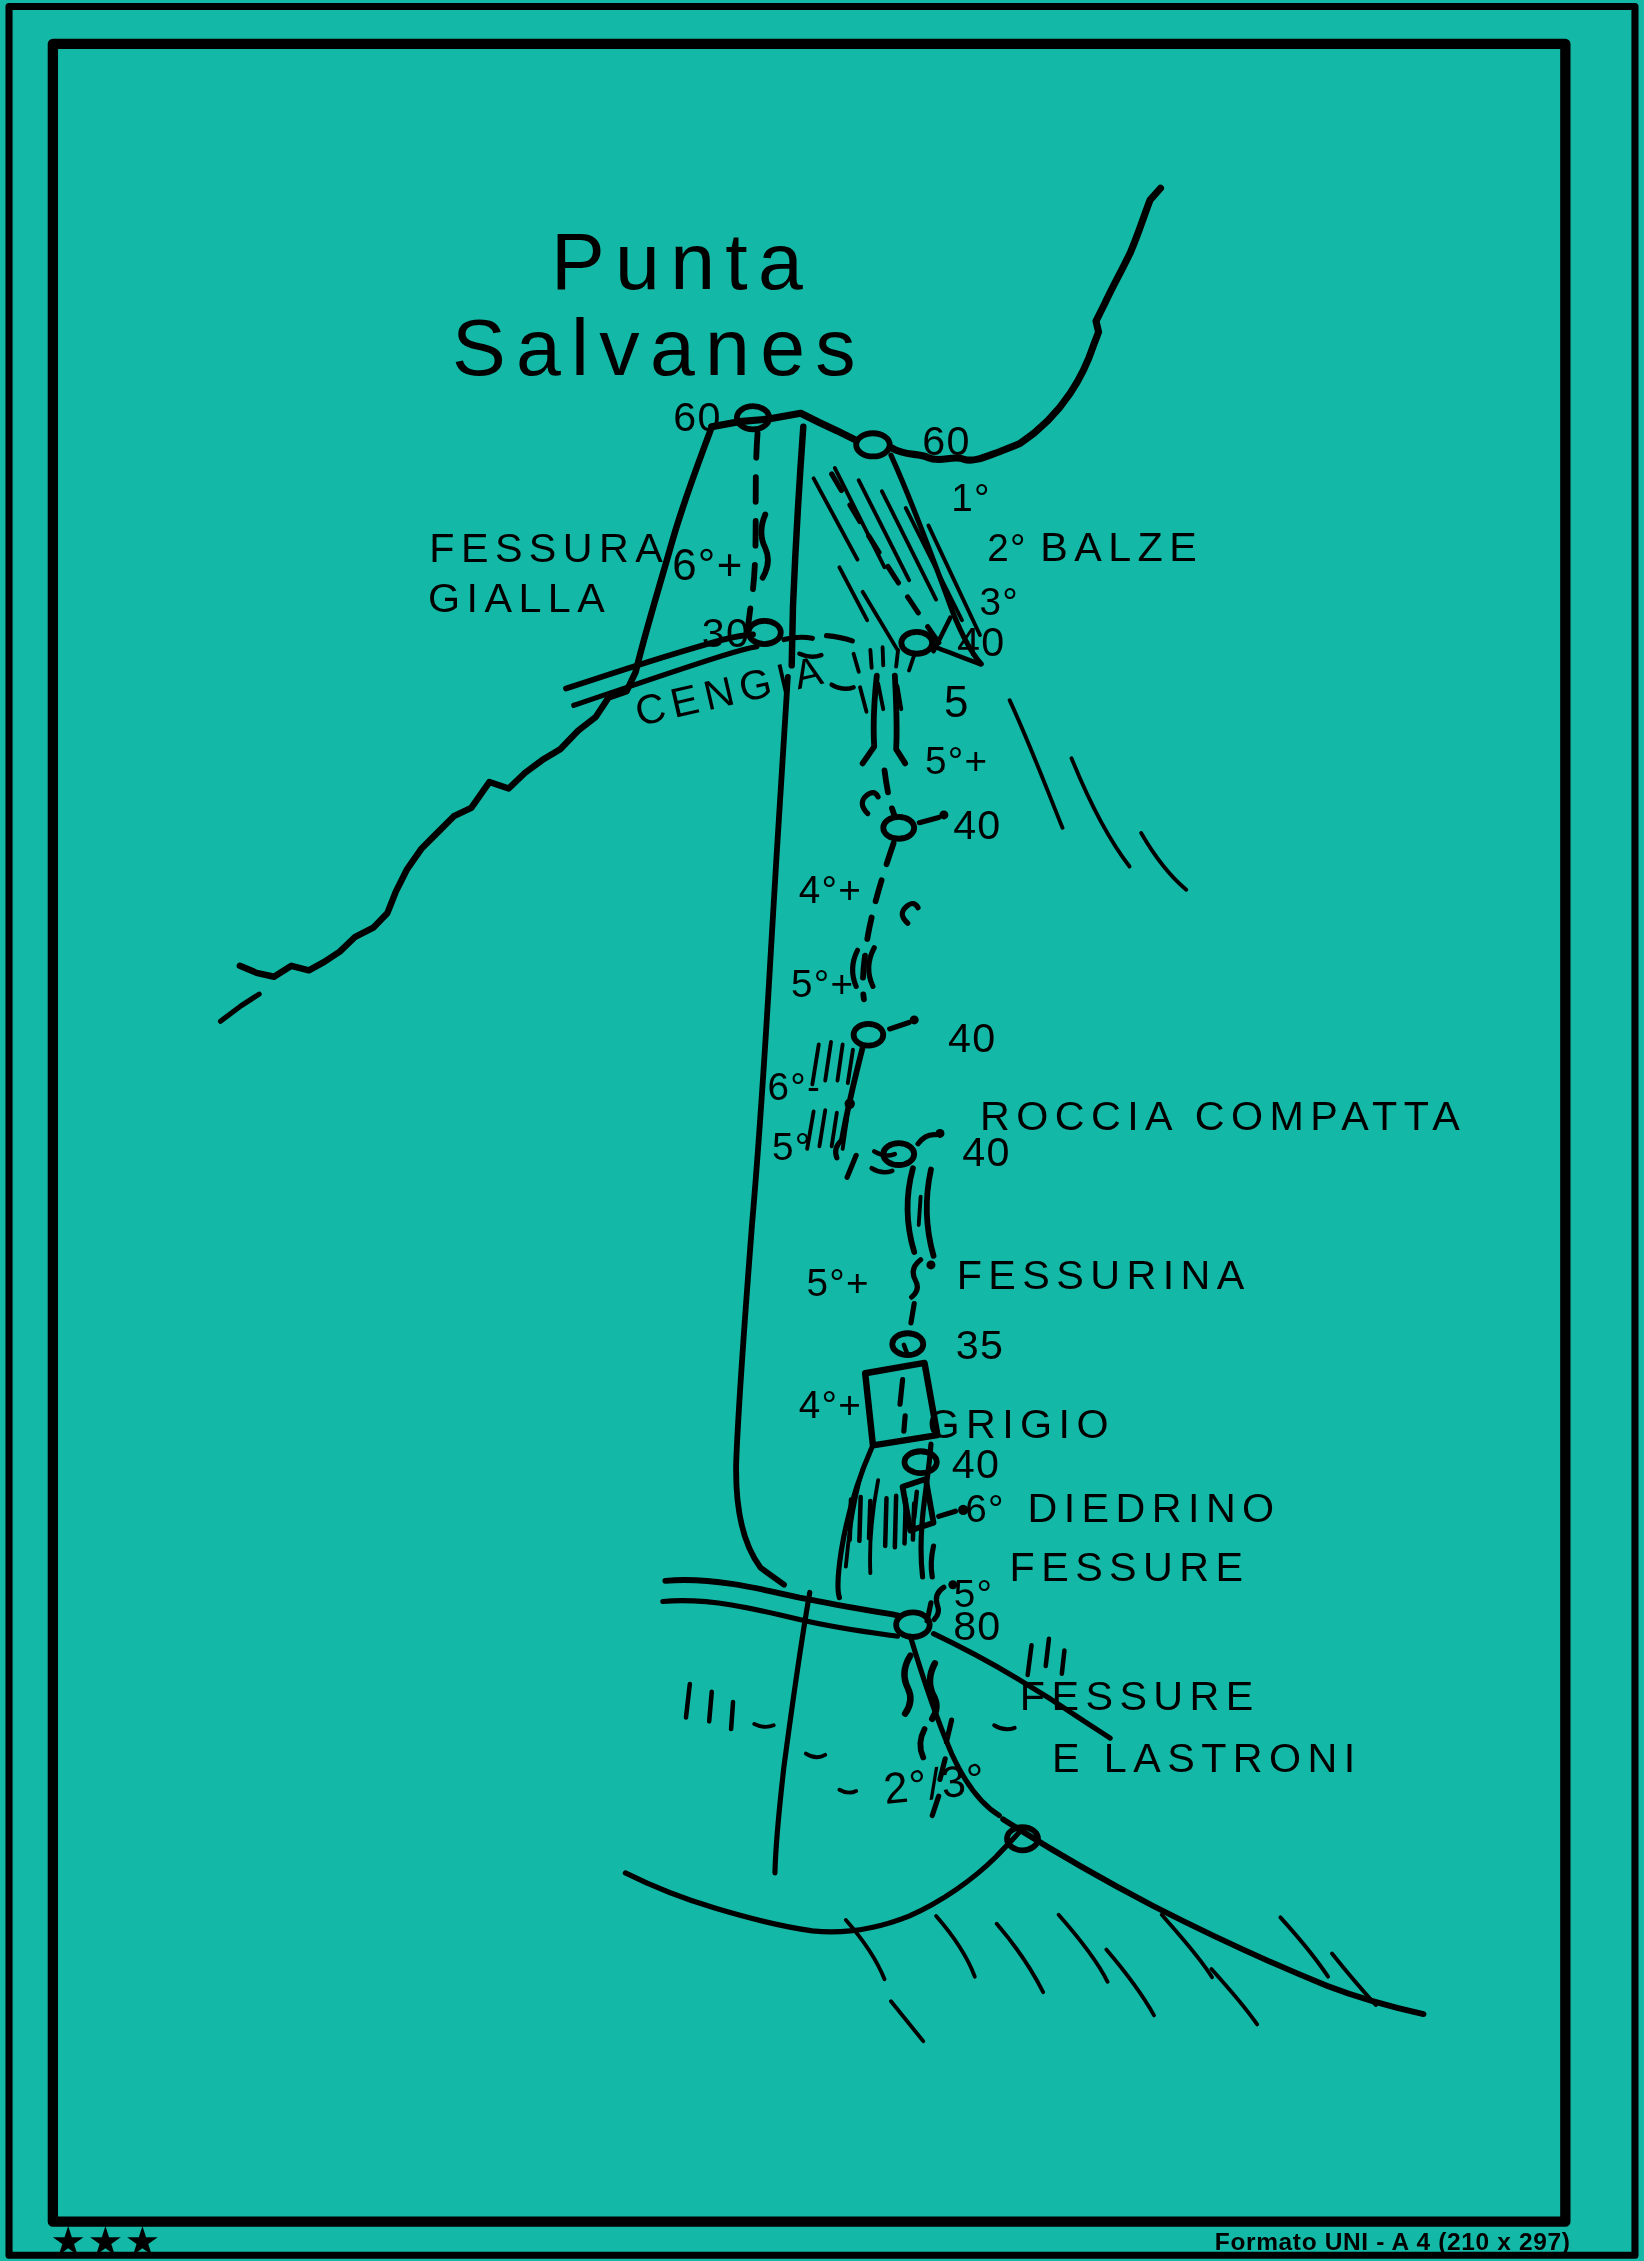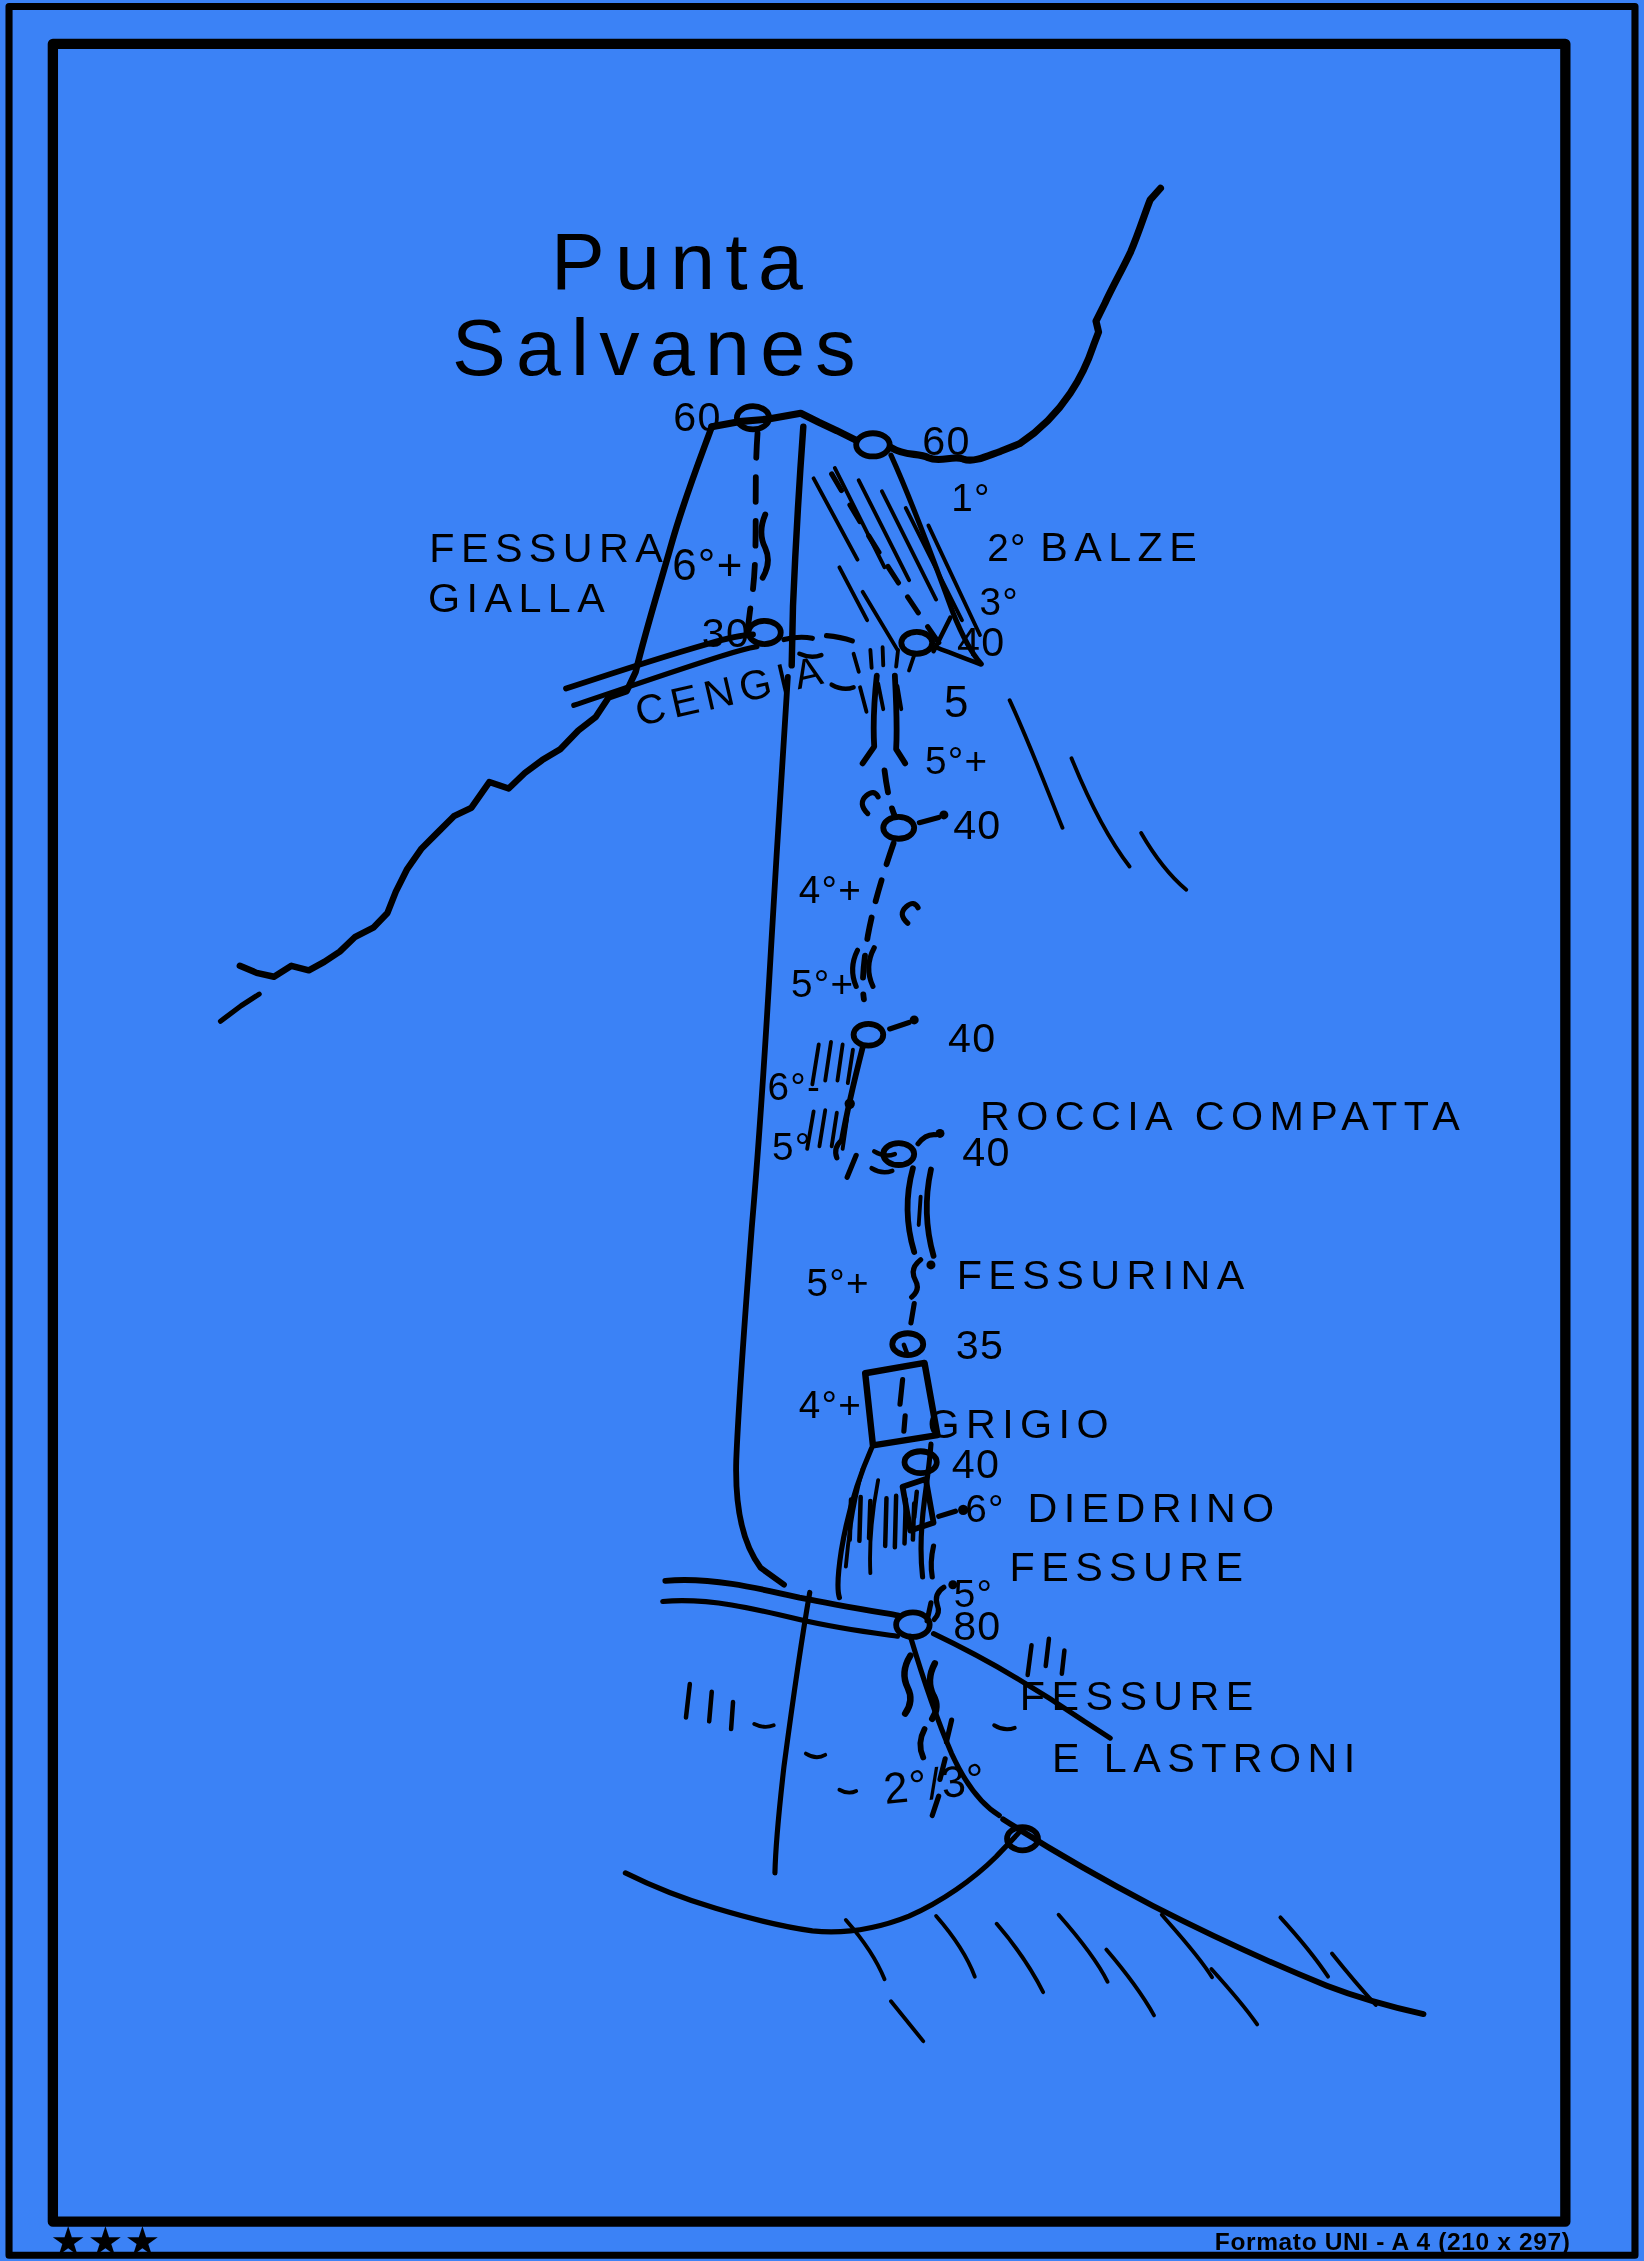--- a/index.html
+++ b/index.html
@@ -1,16 +1,16 @@
 <!DOCTYPE html>
 <html style="font-size:10.3px"><head>
 <meta charset="utf-8">
 <style>
   html,body{margin:0;padding:0;background:#fff;}
-  .page{position:relative;width:1644px;height:2261px;background:#3b82f6;overflow:hidden;}
+  .page{position:relative;width:1644px;height:2261px;background:#14b8a6;overflow:hidden;}
   svg{display:block;}
   .ln{fill:none;stroke:#000;stroke-linecap:round;stroke-linejoin:round;}
   .t{font-family:"Liberation Sans","DejaVu Sans",sans-serif;fill:#000;}
   .t-title{font-size:125px;letter-spacing:16px;}
   .t-feat{font-size:64px;letter-spacing:10px;}
   .t-grade{font-size:60px;letter-spacing:2px;}
   .t-grade-lg{font-size:68px;letter-spacing:2px;}
   .t-len{font-size:64px;letter-spacing:2px;}
   .t-stars{font-family:"DejaVu Sans",sans-serif;font-size:62px;letter-spacing:2px;}
   .t-footer{font-size:38px;font-weight:bold;letter-spacing:1px;}

